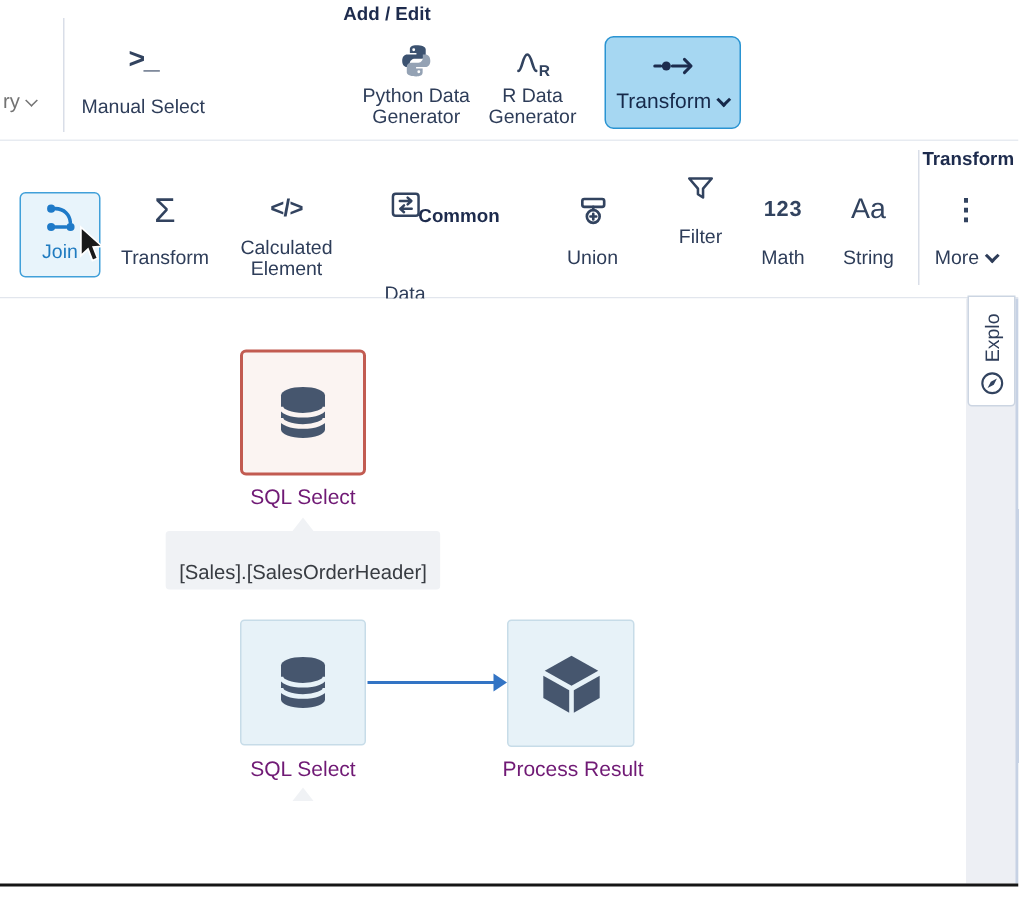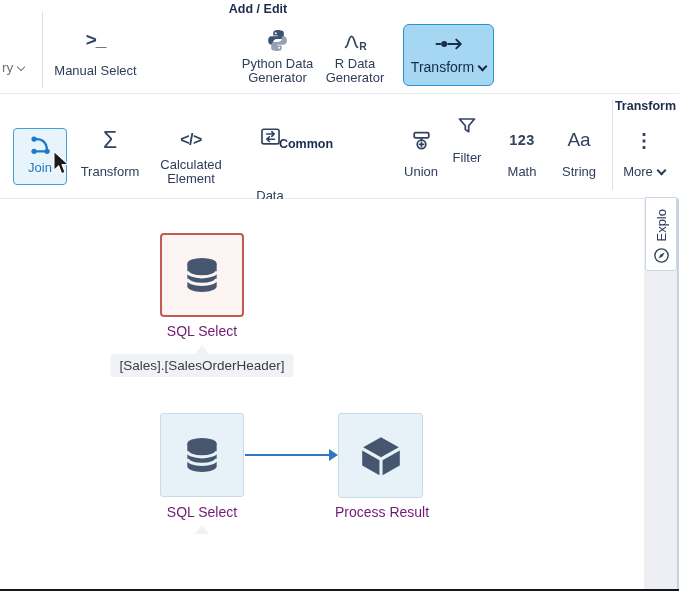--- a/index.html
+++ b/index.html
@@ -35,21 +35,21 @@
   .join-btn .rlabel { color:#1f7bc0; margin-top:1px; }
   
   .canvas { position:absolute; left:0; top:199px; width:679px; height:390px; background:#fff; }
   .node { position:absolute; display:flex; align-items:center; justify-content:center; }
   .node--red  { left:160px; top:34px;  width:84px; height:84px; background:#fbf4f2; border:2px solid #c25b51; border-radius:4px; }
   .node--db2  { left:160px; top:214px; width:84px; height:84px; background:#e7f2f8; border:1px solid #c7dce8; border-radius:3px; }
   .node--cube { left:338px; top:214px; width:85px; height:85px; background:#e7f2f8; border:1px solid #c7dce8; border-radius:3px; }
   .node--red .db-groove { stroke:#fbf4f2; }
   .node--db2 .db-groove { stroke:#e7f2f8; }
   .node-label { position:absolute; width:160px; text-align:center; font-size:14px; color:#701a75; white-space:nowrap; }
-  .tag { position:absolute; transform:translateX(-50%); background:#f0f2f5; color:#383c42; font-size:13.5px; padding:4px 9px 4px; border-radius:2.5px; white-space:nowrap; }
+  .tag { position:absolute; transform:translateX(-50%); background:#f0f2f5; color:#383c42; font-size:13.5px; padding:20px 9px 4px; border-radius:2.5px; white-space:nowrap; }
   .tag-pointer { position:absolute; width:0; height:0; border-left:7px solid transparent; border-right:7px solid transparent; border-bottom:9px solid #f0f2f5; }
   .edge-line { position:absolute; left:245px; top:255px; width:85px; height:2.2px; background:#3374c4; }
   .edge-arrow { position:absolute; left:329px; top:250px; width:0; height:0; border-top:6px solid transparent; border-bottom:6px solid transparent; border-left:9px solid #3374c4; }
   
   .side-strip { position:absolute; left:644px; top:0; width:35px; height:390px; background:#edeff4; border-right:2px solid #c7d2e4; }
   .side-tab {
     position:absolute; left:645px; top:-2px; width:32px; height:74px; background:#fff;
     border:1px solid #ccd5e2; border-radius:0 0 3px 3px;
     display:flex; flex-direction:column; align-items:center; justify-content:flex-end; padding-bottom:6px; gap:5px; overflow:hidden;
   }
@@ -157,21 +157,21 @@
         <path d="M15.8 14.6H8.6M10.9 12.4 8.5 14.6l2.4 2.2"></path>
       </svg>
     </div>
     <div class="lblhold">
       <span class="rlabel">Data</span>
       <span class="rlabel">Conversion</span>
     </div>
   </div>
 
 
-  <div class="rbtn" style="left:393px; top:30px; width:56px; height:64px;justify-content:center;">
+  <div class="rbtn" style="left:367px; top:30px; width:56px; height:64px;justify-content:center;">
     <div class="icohold">
       <svg viewBox="0 0 24 24" width="25" height="25" fill="none" stroke="#32435f" stroke-width="1.7" stroke-linecap="round">
         <rect x="5" y="4.5" width="14" height="5" rx="1.3"></rect>
         <path d="M12 9.5v1.9"></path>
         <circle cx="12" cy="15.7" r="4.1"></circle>
         <path d="M12 13.9v3.7M10.2 15.7h3.7"></path>
       </svg>
     </div>
     <div class="lblhold">
         <span class="rlabel">Union</span>

